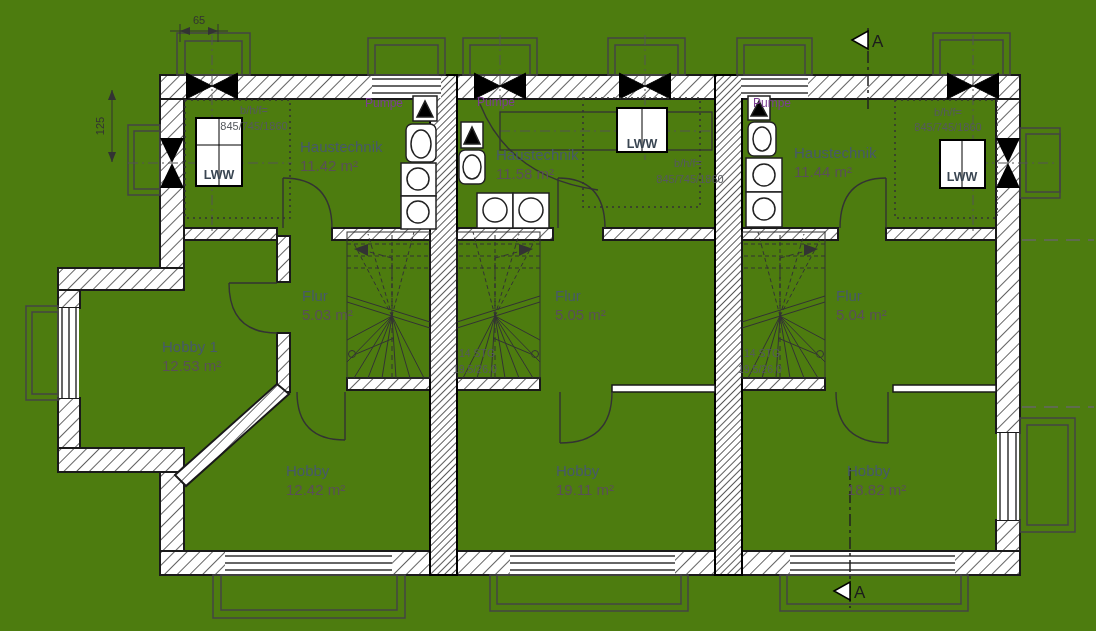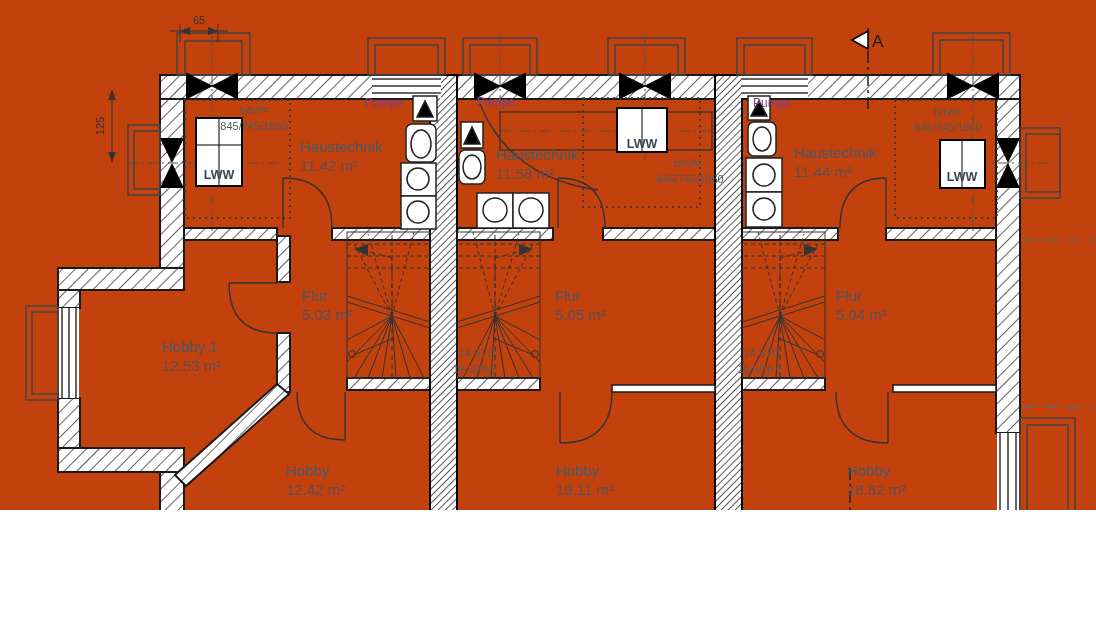--- a/index.html
+++ b/index.html
@@ -1,16 +1,16 @@
 <!DOCTYPE html>
 <html><head>
 <meta charset="utf-8">
 <style>
   html,body{margin:0;padding:0;background:#ffffff;}
-  .plan-wrap{width:1096px;height:510px;background:#c2410c;position:relative;overflow:hidden;
+  .plan-wrap{width:1096px;height:631px;background:#4d7c0f;position:relative;overflow:hidden;
              font-family:"Liberation Sans",sans-serif;}
   svg text{font-family:"Liberation Sans",sans-serif;}
   .room-name{font-size:15px;}
   .room-area{font-size:15px;}
   .pump-label{font-size:12px;}
   .lww-label{font-size:12.5px;font-weight:bold;}
   .spec-label{font-size:11px;}
   .stair-note{font-size:10.5px;}
   .dim-label{font-size:11px;}
   .section-label{font-size:17px;}

